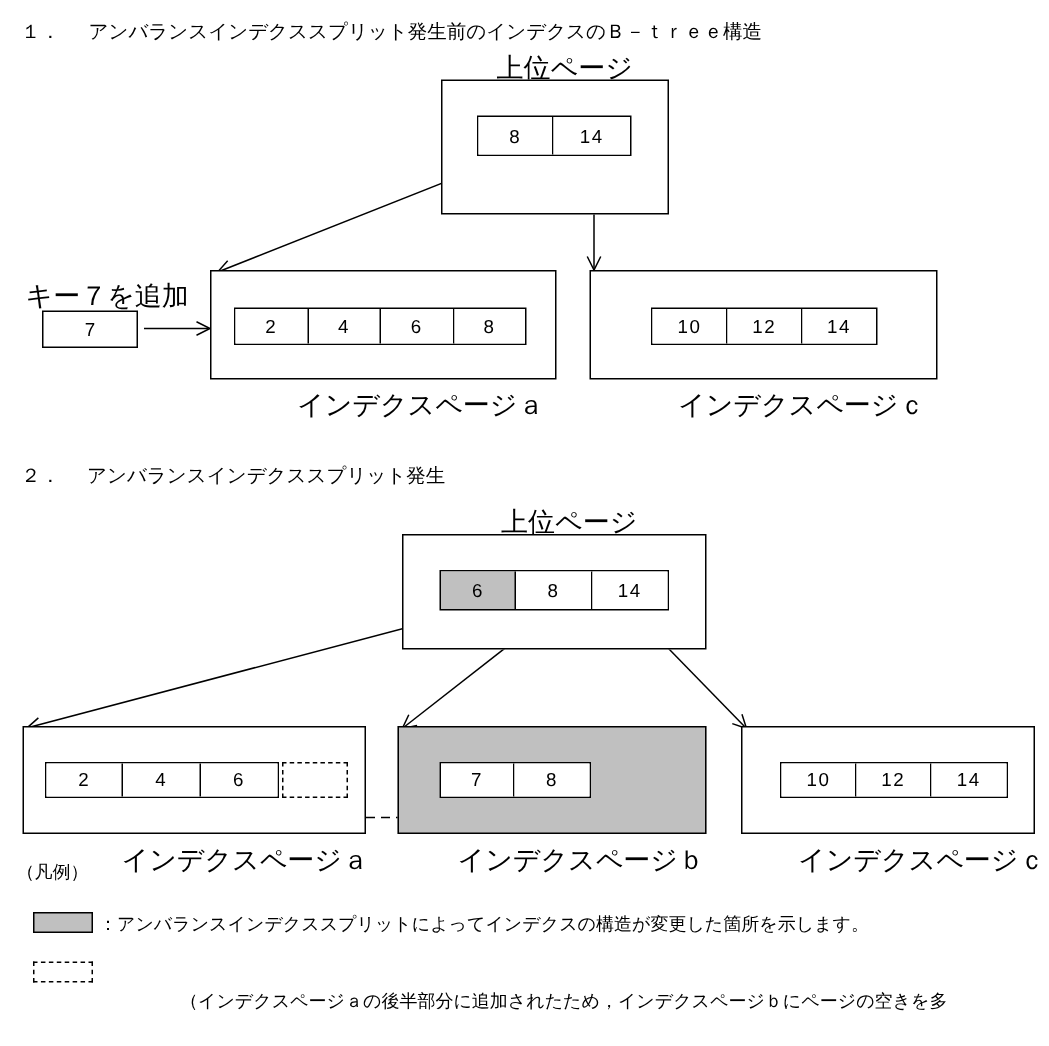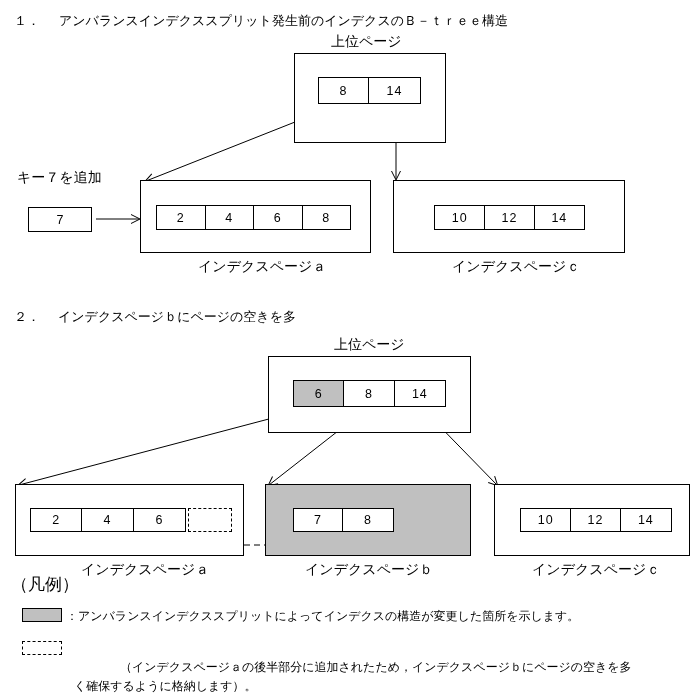--- a/index.html
+++ b/index.html
@@ -37,26 +37,26 @@
     letter-spacing: 0px;
   }
   .section-num {
     position: absolute;
     font-size: 13px;
   }
 
   
   .lbl {
     position: absolute;
-    font-size: 14px;
+    font-size: 18px;
     white-space: nowrap;
   }
   .lbl-small {
     position: absolute;
-    font-size: 17px;
+    font-size: 12px;
     white-space: nowrap;
   }
 
   
   .page-box {
     position: absolute;
     border: 1px solid #000000;
     background: #ffffff;
     box-sizing: border-box;
   }
@@ -156,42 +156,42 @@
 
   <div class="lbl" style="left:331px; top:33px;">上位ページ</div>
 
   <div class="page-box" style="left:294px; top:53px; width:152px; height:90px;"></div>
 
   <div class="cells" style="left:318px; top:77px; width:103px; height:27px;">
     <div class="cell" style="width:51px;">8</div>
     <div class="cell" style="width:52px;">14</div>
   </div>
 
-  <div class="lbl" style="left:17px; top:169px;">キー７を追加</div>
+  <div class="lbl" style="left:17px; top:185px;">キー７を追加</div>
   <div class="single-box" style="left:28px; top:207px; width:64px; height:25px;">7</div>
 
   <div class="page-box" style="left:140px; top:180px; width:231px; height:73px;"></div>
   <div class="cells" style="left:156px; top:205px; width:195px; height:25px;">
     <div class="cell" style="width:49px;">2</div>
     <div class="cell" style="width:49px;">4</div>
     <div class="cell" style="width:49px;">6</div>
     <div class="cell" style="width:48px;">8</div>
   </div>
   <div class="lbl" style="left:198px; top:258px;">インデクスページａ</div>
 
   <div class="page-box" style="left:393px; top:180px; width:232px; height:73px;"></div>
   <div class="cells" style="left:434px; top:205px; width:151px; height:25px;">
     <div class="cell" style="width:51px;">10</div>
     <div class="cell" style="width:50px;">12</div>
     <div class="cell" style="width:50px;">14</div>
   </div>
   <div class="lbl" style="left:452px; top:258px;">インデクスページｃ</div>
 
   <div class="section-num" style="left:14px; top:308px;">２．</div>
-  <div class="section-heading abs" style="left:58px; top:308px;">インデクスページｂにページの空きを多</div>
+  <div class="section-heading abs" style="left:58px; top:308px;">アンバランスインデクススプリット発生</div>
 
   <div class="lbl" style="left:334px; top:336px;">上位ページ</div>
 
   <div class="page-box" style="left:268px; top:356px; width:203px; height:77px;"></div>
   <div class="cells" style="left:293px; top:380px; width:153px; height:27px;">
     <div class="cell gray" style="width:51px;">6</div>
     <div class="cell" style="width:51px;">8</div>
     <div class="cell" style="width:51px;">14</div>
   </div>
 
@@ -220,15 +220,14 @@
   </div>
   <div class="lbl" style="left:532px; top:561px;">インデクスページｃ</div>
 
   <div class="lbl-small" style="left:11px; top:573px;">（凡例）</div>
 
   <div class="legend-swatch" style="left:22px; top:608px;"></div>
   <div class="legend-text" style="left:66px; top:608px;">：アンバランスインデクススプリットによってインデクスの構造が変更した箇所を示します。</div>
 
   <div class="legend-swatch dashed" style="left:22px; top:641px;"></div>
   <div class="legend-text" style="left:74px; top:659px;margin-left:46px;">（インデクスページａの後半部分に追加されたため，インデクスページｂにページの空きを多</div>
-  <div class="legend-text" style="left:74px; top:678px;">く確保するように格納します）。</div>
 
 </div>
 
 </body></html>

